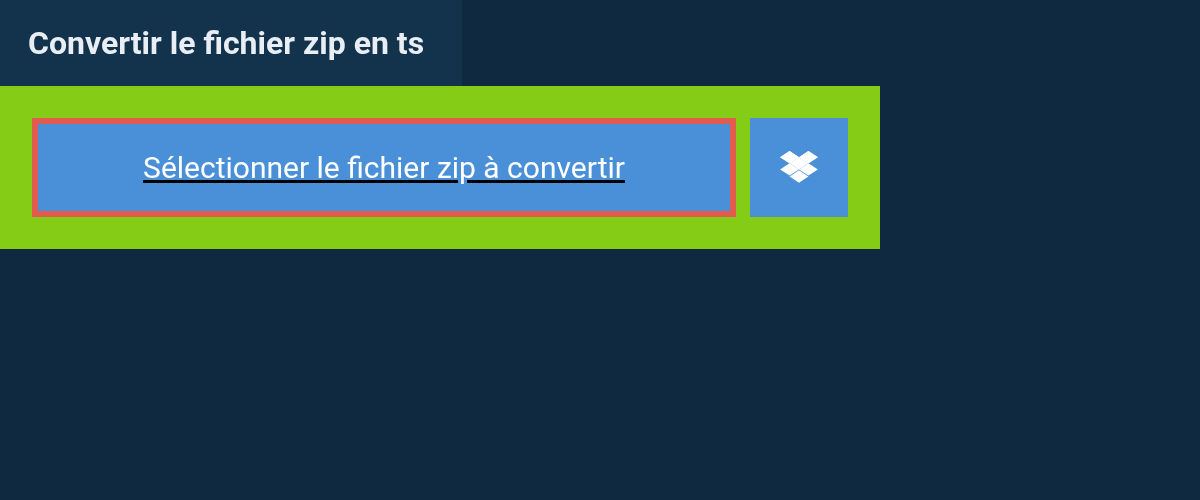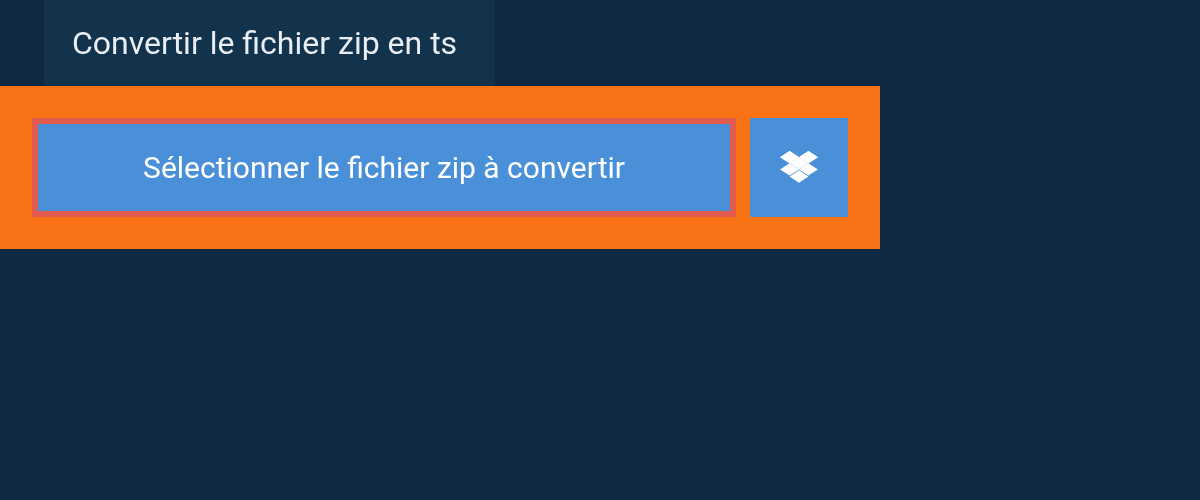--- a/index.html
+++ b/index.html
@@ -13,27 +13,27 @@
       background: #0f2a40;
       font-family: -apple-system, BlinkMacSystemFont, "Segoe UI", Roboto, Helvetica, Arial, sans-serif;
       overflow: hidden;
     }
     .tab-header {
       display: inline-block;
       background: #13334d;
       padding: 24px 38px 24px 28px;
       color: #e8eef3;
       font-size: 32px;
-      font-weight: 400;
-      margin-left: 44px;
+      font-weight: 700;
     }
     .panel {
-      background: #f97316;
+      background: #84cc16;
       padding: 32px;
       width: 880px;
+      text-decoration: underline;
     }
     .button-row {
       display: flex;
       gap: 14px;
     }
     .select-file-button {
       background: #4a90d9;
       border: 6px solid #e15b4f;
       color: #ffffff;
       font-size: 30px;

